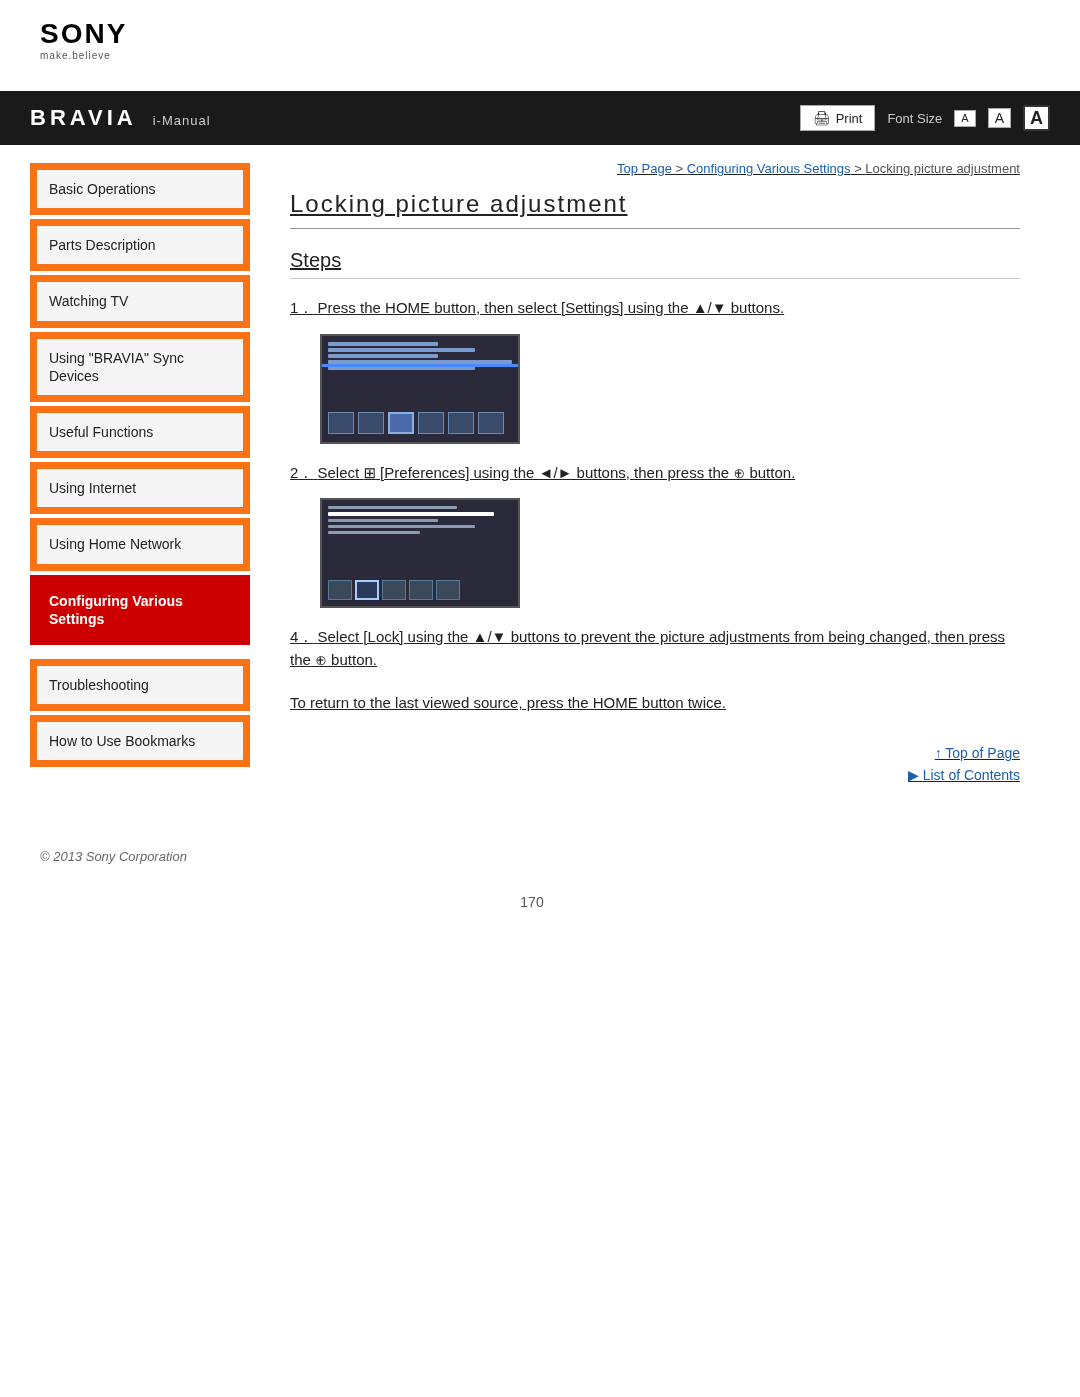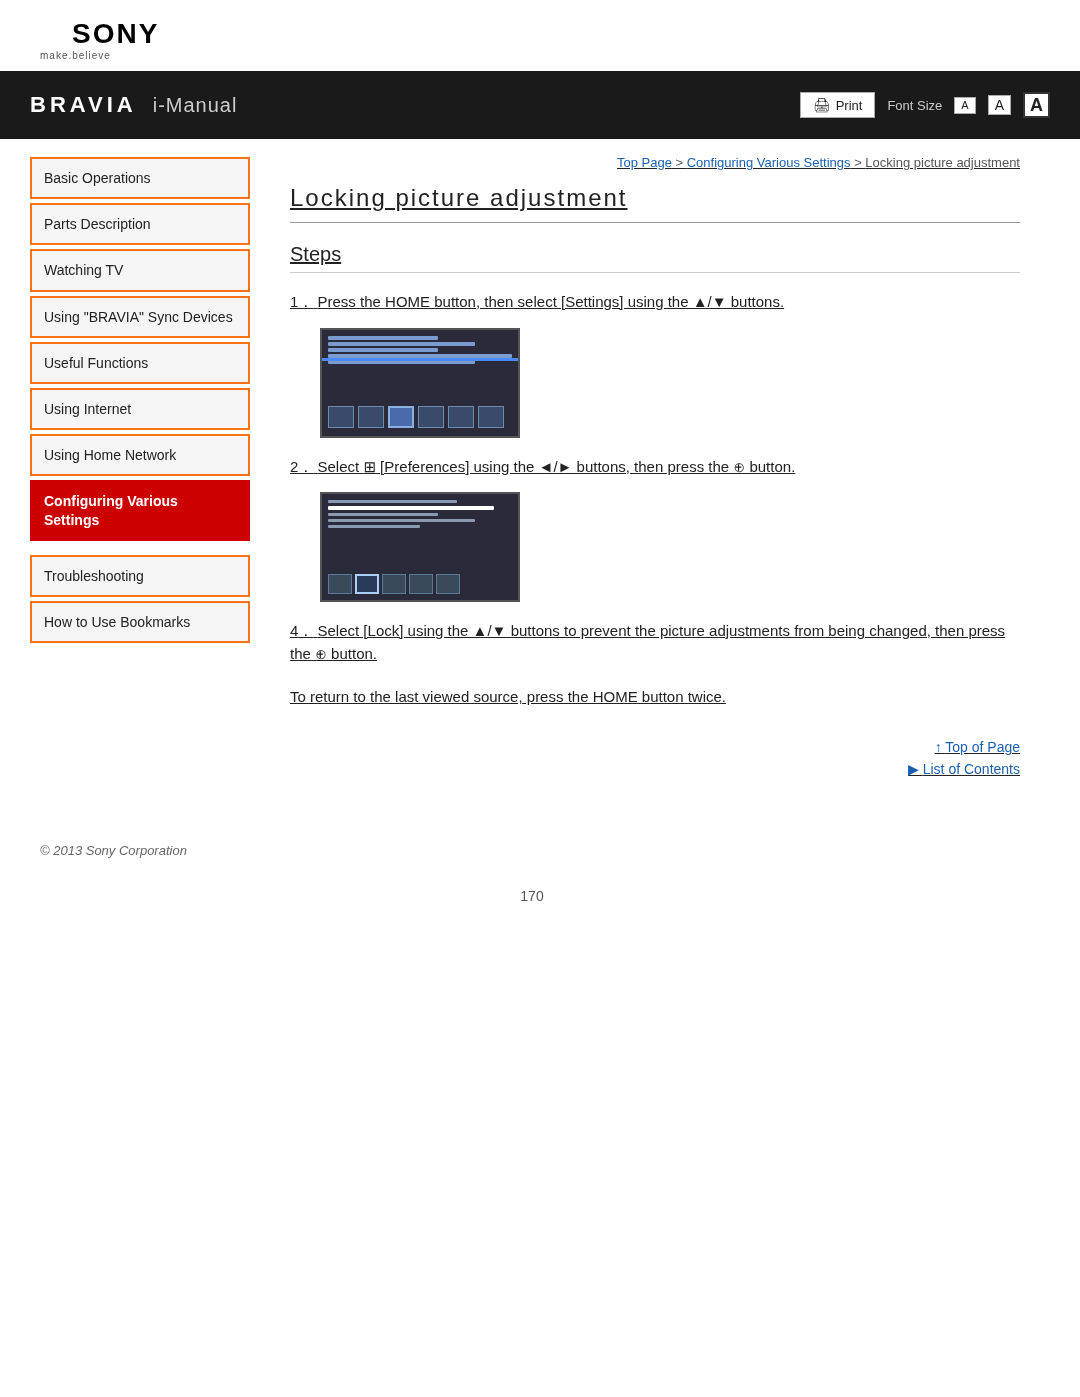--- a/index.html
+++ b/index.html
@@ -22,52 +22,52 @@
       display: flex;
       flex-direction: column;
       align-items: flex-start;
     }
     .sony-wordmark {
       font-size: 28px;
       font-weight: 900;
       letter-spacing: 2px;
       color: #000;
       font-family: Arial Black, Arial, sans-serif;
-      margin-left: 32px;
     }
     .sony-tagline {
       font-size: 10px;
       color: #555;
       letter-spacing: 1px;
     }
 
     
     .header-bar {
       background: #1a1a1a;
-      height: 68px;
+      height: 54px;
       display: flex;
       align-items: center;
       justify-content: space-between;
       padding: 3px 30px;
+      margin-top: 20px;
     }
     .header-left {
       display: flex;
       align-items: baseline;
       gap: 16px;
     }
     .bravia-text {
       color: #fff;
       font-size: 22px;
       font-weight: bold;
       letter-spacing: 4px;
       font-family: Arial, sans-serif;
     }
     .imanual-text {
       color: #ccc;
-      font-size: 20px;
+      font-size: 13px;
       font-weight: normal;
       letter-spacing: 1px;
     }
     .header-right {
       display: flex;
       align-items: center;
       gap: 12px;
     }
     .print-btn {
       background: #fff;
@@ -106,21 +106,21 @@
       margin-top: 0;
     }
 
     
     .sidebar {
       width: 220px;
       flex-shrink: 0;
       padding-top: 18px;
     }
     .sidebar-item {
-      border: 2px solid #f97316;
+      border: 7px solid #f97316;
       padding: 10px 12px;
       margin-bottom: 4px;
       font-size: 14px;
       color: #222;
       background: #f5f5f5;
       cursor: pointer;
       line-height: 1.3;
     }
     .sidebar-item.active {
       background: #cc0000;

